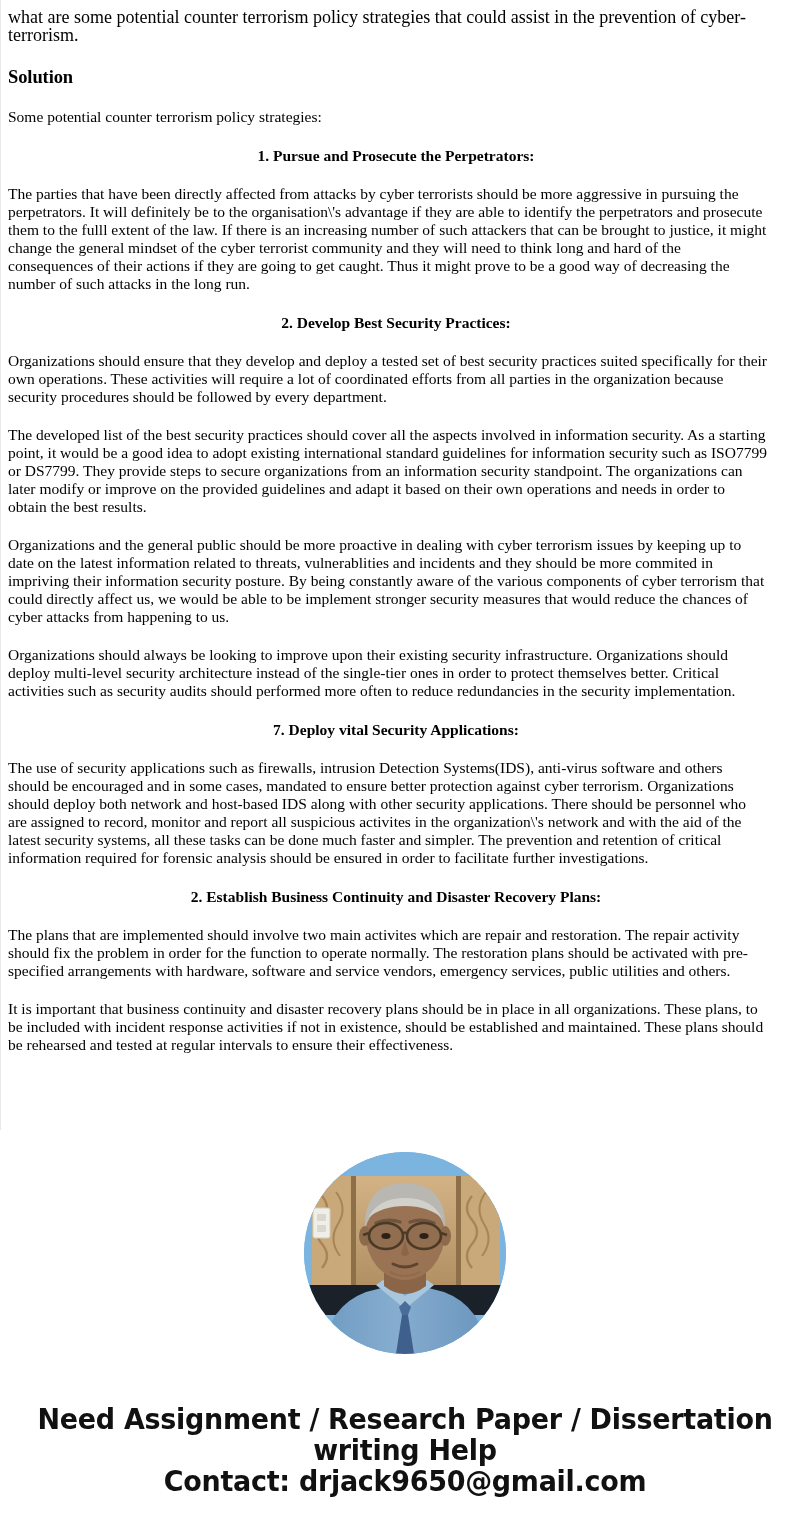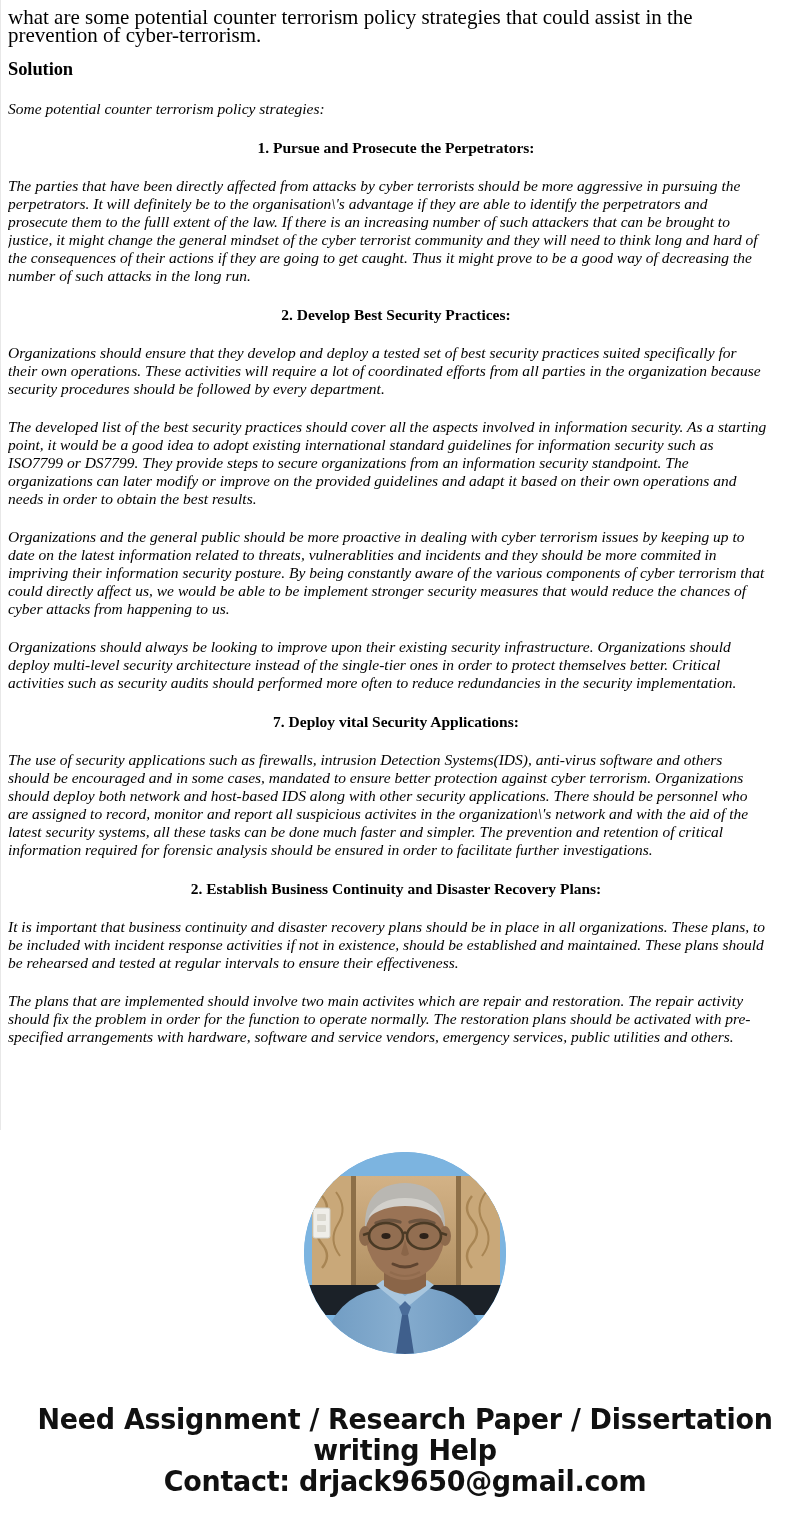--- a/index.html
+++ b/index.html
@@ -34,42 +34,41 @@
   }
 
   
   .article {
     position: relative;
     height: 1130px;
     overflow: hidden;
   }
 
   .q-line {
-    font-size: 21px;
+    font-size: 18px;
     line-height: 18px;
     margin: 8px 0 0 0;
     padding: 0;
   }
 
   h2.solution-heading {
     font-size: 18.5px;
     font-weight: bold;
     line-height: 22px;
-    margin: 14px 0 0 0;
+    margin: 22px 0 0 0;
     padding: 0;
     letter-spacing: -0.1px;
   }
 
   p.body-text {
     font-size: 15.5px;
     line-height: 18px;
     margin: 20px 17px 0 0;
     padding: 0;
     text-align: left;
-    font-style: italic;
   }
 
   p.sub-heading {
     font-size: 15.5px;
     line-height: 18px;
     font-weight: bold;
     margin: 21px 0 0 0;
     padding: 0;
     text-align: center;
   }
@@ -130,22 +129,22 @@
     <p class="body-text">Organizations should ensure that they develop and deploy a tested set of best security practices suited specifically for their own operations. These activities will require a lot of coordinated efforts from all parties in the organization because security procedures should be followed by every department.</p>
     <p class="body-text">The developed list of the best security practices should cover all the aspects involved in information security. As a starting point, it would be a good idea to adopt existing international standard guidelines for information security such as ISO7799 or DS7799. They provide steps to secure organizations from an information security standpoint. The organizations can later modify or improve on the provided guidelines and adapt it based on their own operations and needs in order to obtain the best results.</p>
 
     <p class="body-text">Organizations and the general public should be more proactive in dealing with cyber terrorism issues by keeping up to date on the latest information related to threats, vulnerablities and incidents and they should be more commited in impriving their information security posture. By being constantly aware of the various components of cyber terrorism that could directly affect us, we would be able to be implement stronger security measures that would reduce the chances of cyber attacks from happening to us.</p>
     <p class="body-text">Organizations should always be looking to improve upon their existing security infrastructure. Organizations should deploy multi-level security architecture instead of the single-tier ones in order to protect themselves better. Critical activities such as security audits should performed more often to reduce redundancies in the security implementation.</p>
 
     <p class="sub-heading">7. Deploy vital Security Applications:</p>
     <p class="body-text">The use of security applications such as firewalls, intrusion Detection Systems(IDS), anti-virus software and others should be encouraged and in some cases, mandated to ensure better protection against cyber terrorism. Organizations should deploy both network and host-based IDS along with other security applications. There should be personnel who are assigned to record, monitor and report all suspicious activites in the organization\'s network and with the aid of the latest security systems, all these tasks can be done much faster and simpler. The prevention and retention of critical information required for forensic analysis should be ensured in order to facilitate further investigations.</p>
 
     <p class="sub-heading">2. Establish Business Continuity and Disaster Recovery Plans:</p>
+    <p class="body-text">The plans that are implemented should involve two main activites which are repair and restoration. The repair activity should fix the problem in order for the function to operate normally. The restoration plans should be activated with pre-specified arrangements with hardware, software and service vendors, emergency services, public utilities and others.</p>
     <p class="body-text">It is important that business continuity and disaster recovery plans should be in place in all organizations. These plans, to be included with incident response activities if not in existence, should be established and maintained. These plans should be rehearsed and tested at regular intervals to ensure their effectiveness.</p>
-    <p class="body-text">The plans that are implemented should involve two main activites which are repair and restoration. The repair activity should fix the problem in order for the function to operate normally. The restoration plans should be activated with pre-specified arrangements with hardware, software and service vendors, emergency services, public utilities and others.</p>
 
 
   </div>
 
   <div class="avatar-wrap">
     <div class="avatar">
       <svg width="202" height="202" viewBox="0 0 202 202">
         <defs>
           <clipPath id="circ">
               <circle cx="101" cy="101" r="101"></circle>

